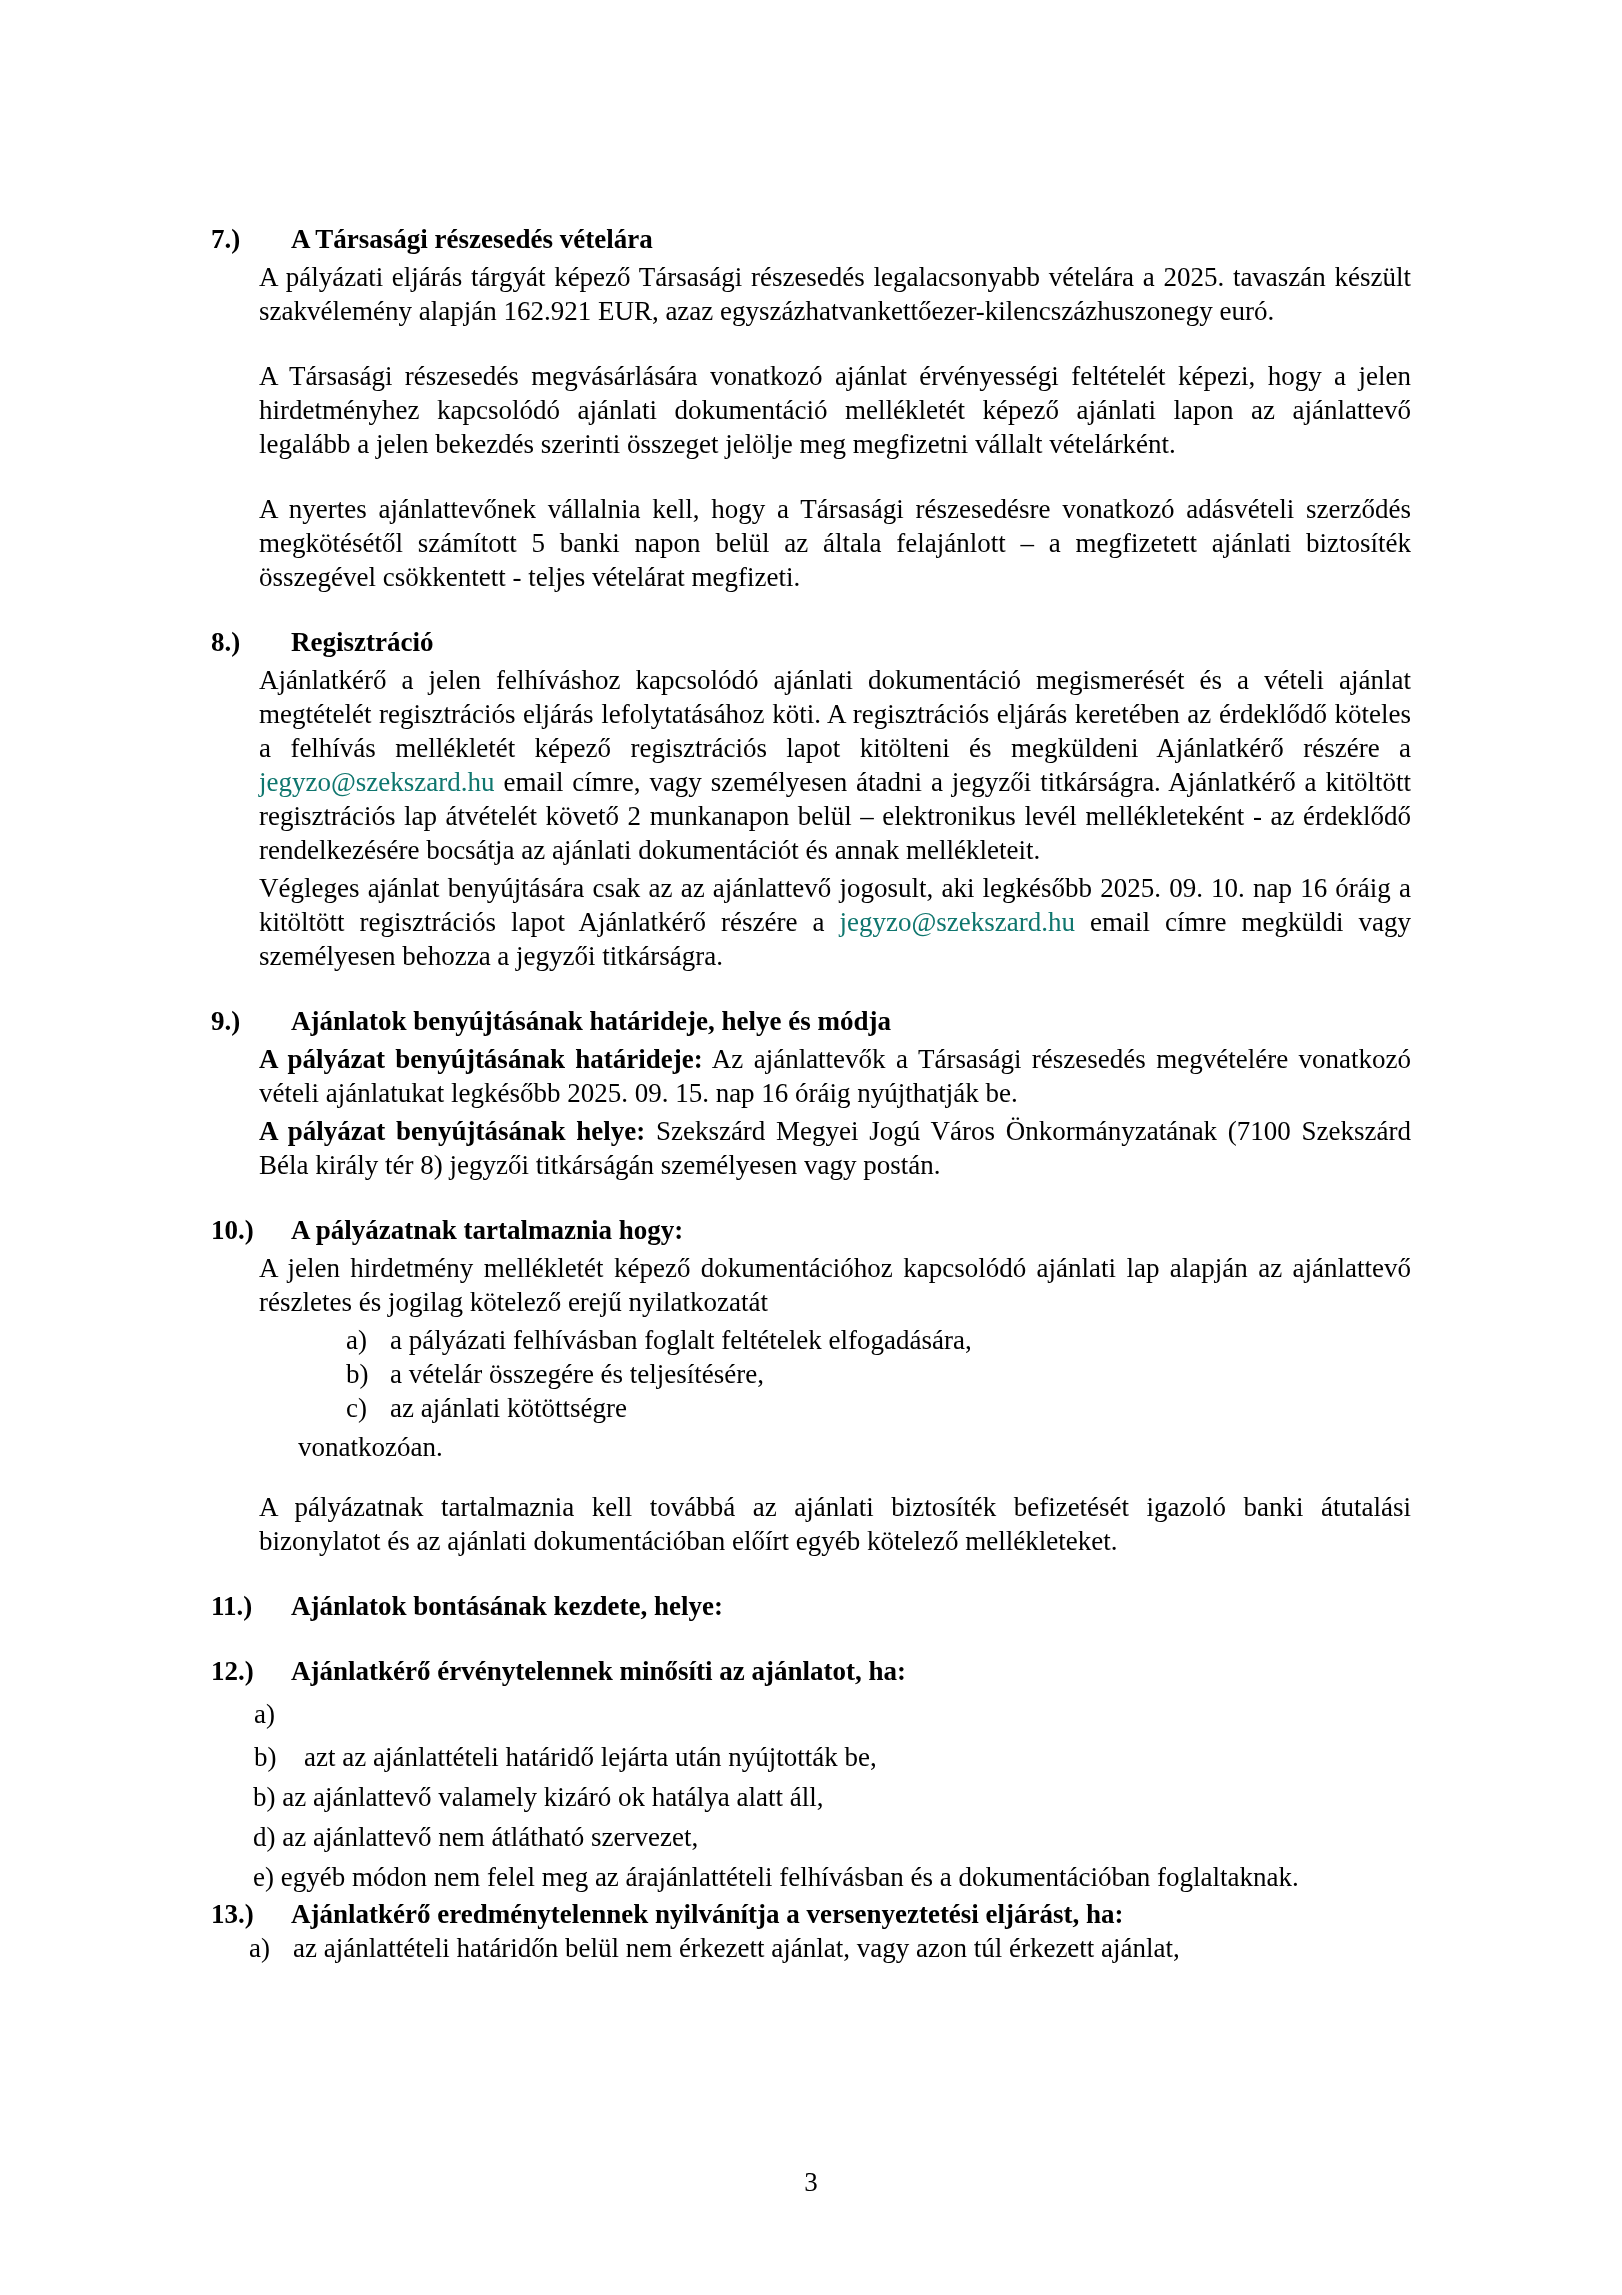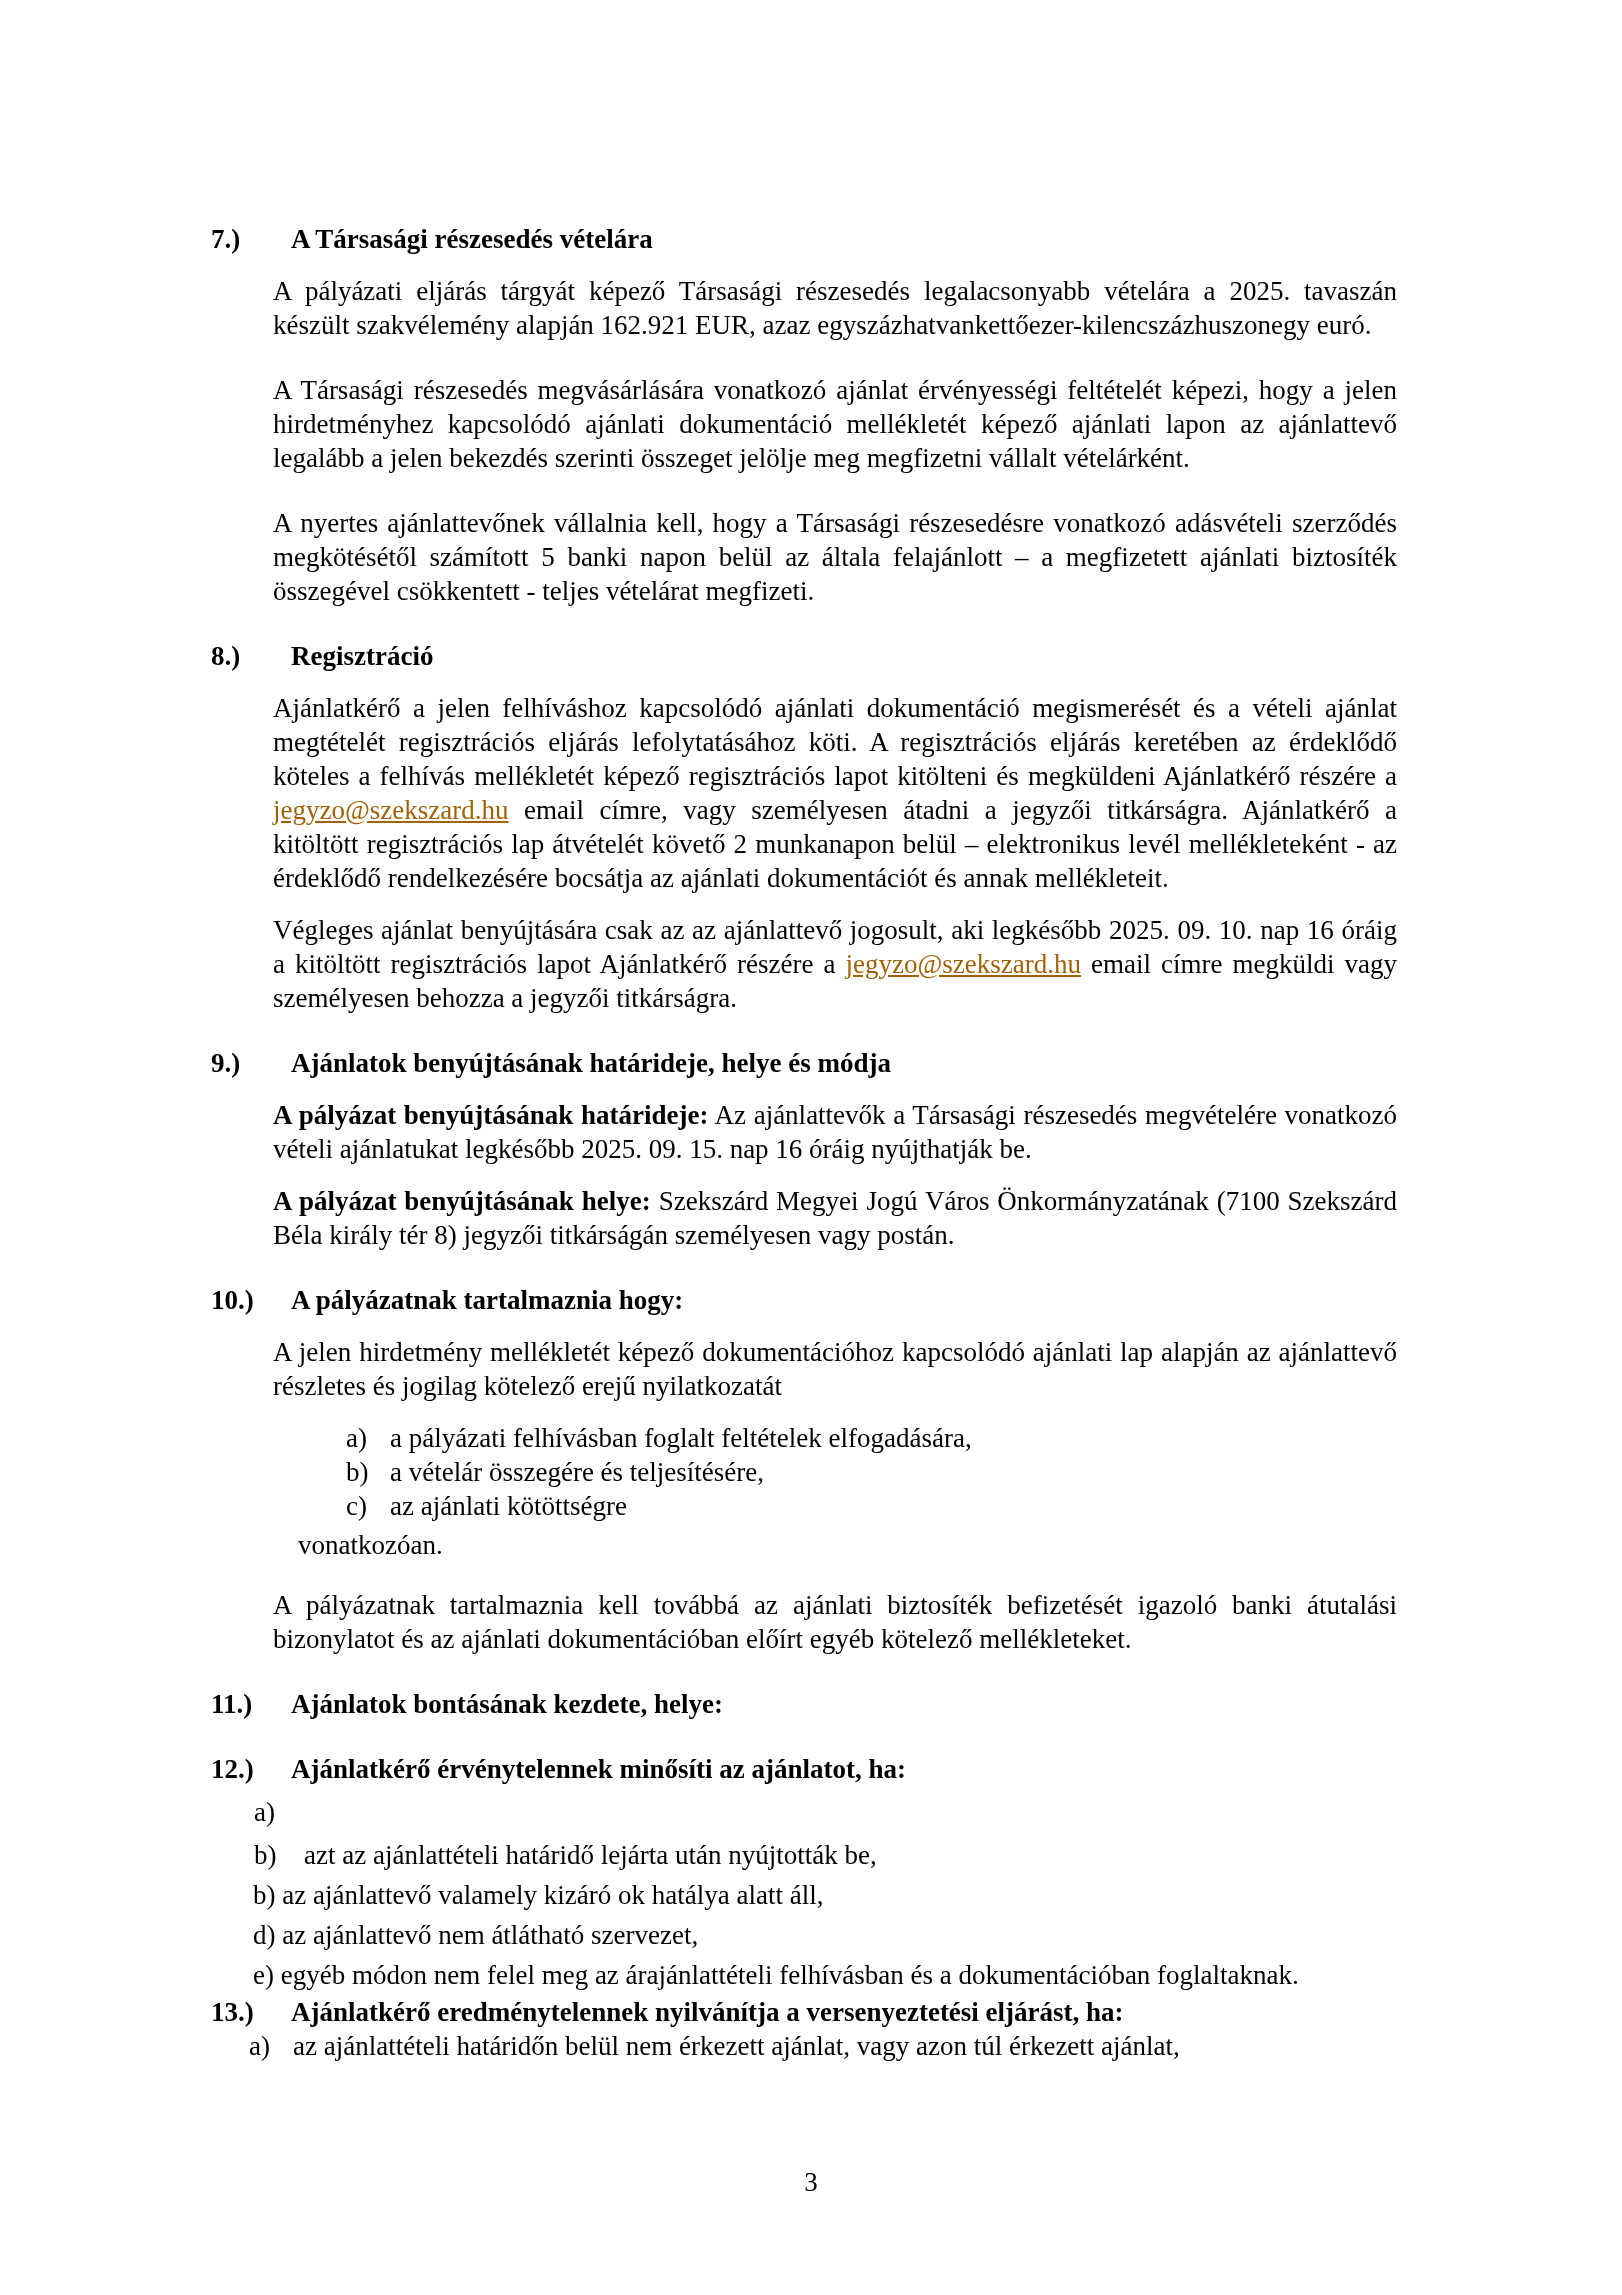--- a/index.html
+++ b/index.html
@@ -25,21 +25,21 @@
     font-weight: bold;
     margin: 0;
   }
   .heading .num {
     flex: none;
     width: 80px;
   }
   .sec-gap { margin-top: 31px; }
   .small-gap { margin-top: 3px; }
   p.body {
-    margin: 18px;
+    margin: 4px;
     padding-left: 44px;
     text-align: justify;
   }
   p.gap-top { margin-top: 31px; }
   p.gap-top-sm { margin-top: 26px; }
   .li10 {
     display: flex;
     padding-left: 135px;
     margin: 0;
   }
@@ -58,22 +58,21 @@
     margin: 6px 0 0 0;
     padding-left: 42px;
   }
   .li13 {
     display: flex;
     padding-left: 38px;
     margin: 0;
   }
   .li13 .m { flex: none; width: 44px; }
   a.email-link {
-    color: #a16207;
-    text-decoration: underline;
+    color: #0f766e;
     cursor: pointer;
   }
   .page-number {
     position: absolute;
     top: 2165px;
     left: 0;
     width: 1622px;
     text-align: center;
     font-size: 27px;
     line-height: 34px;

